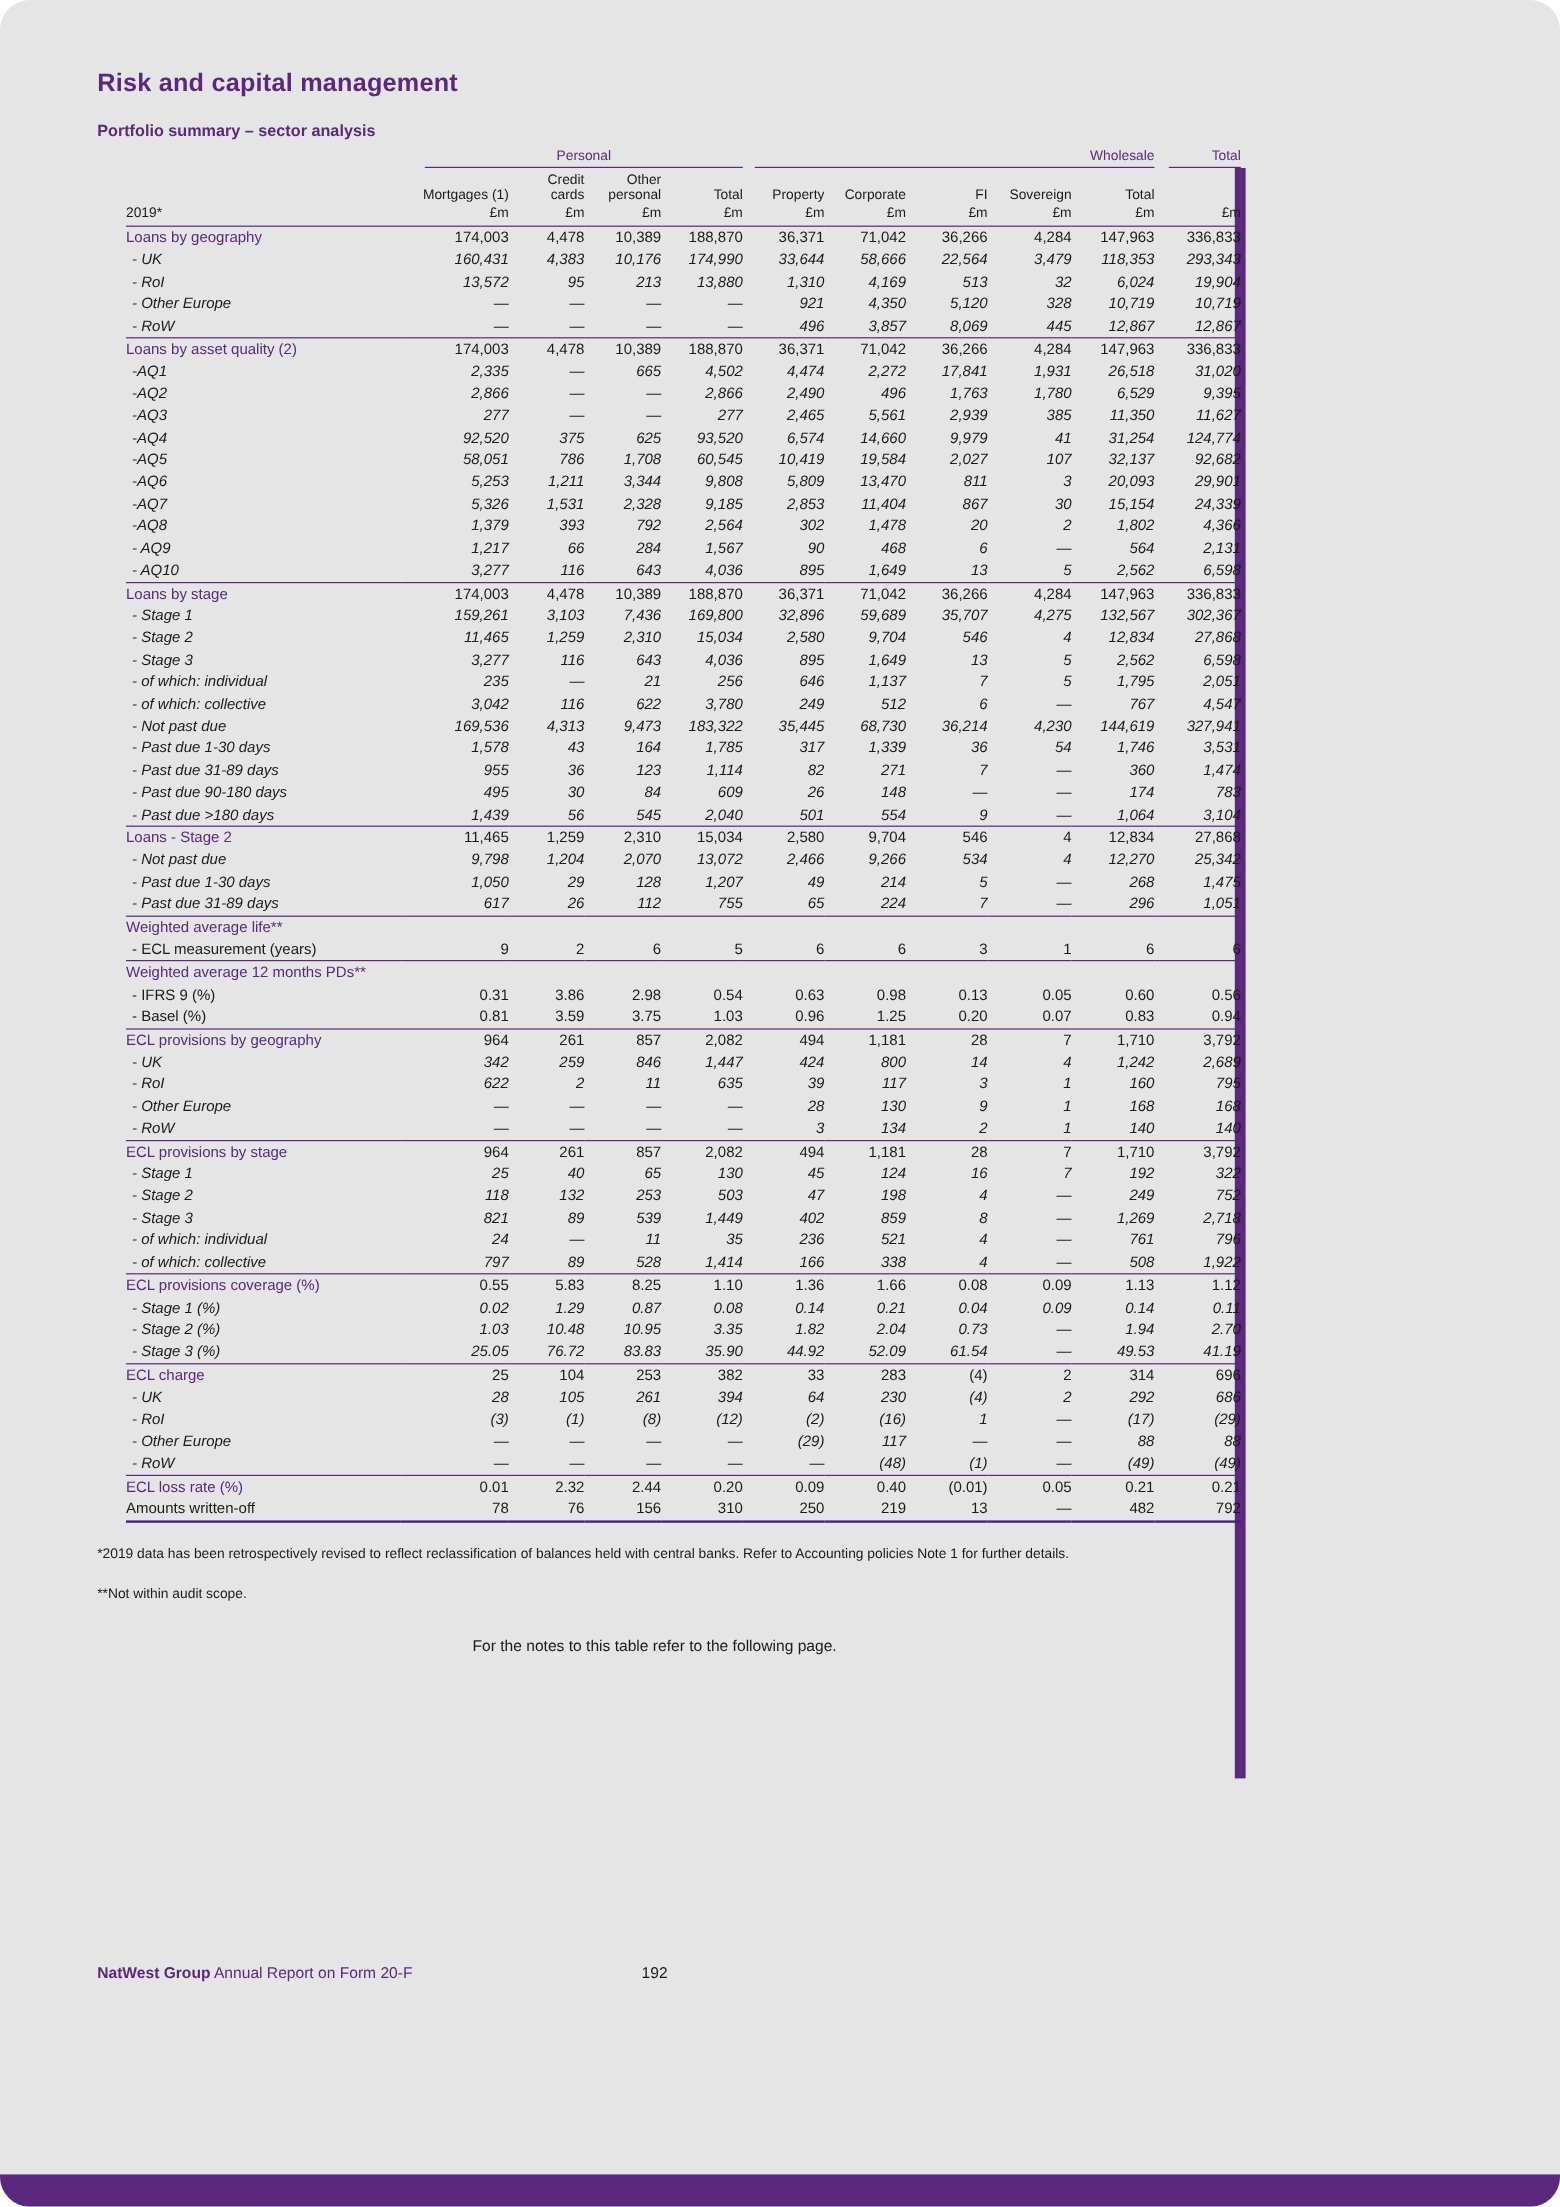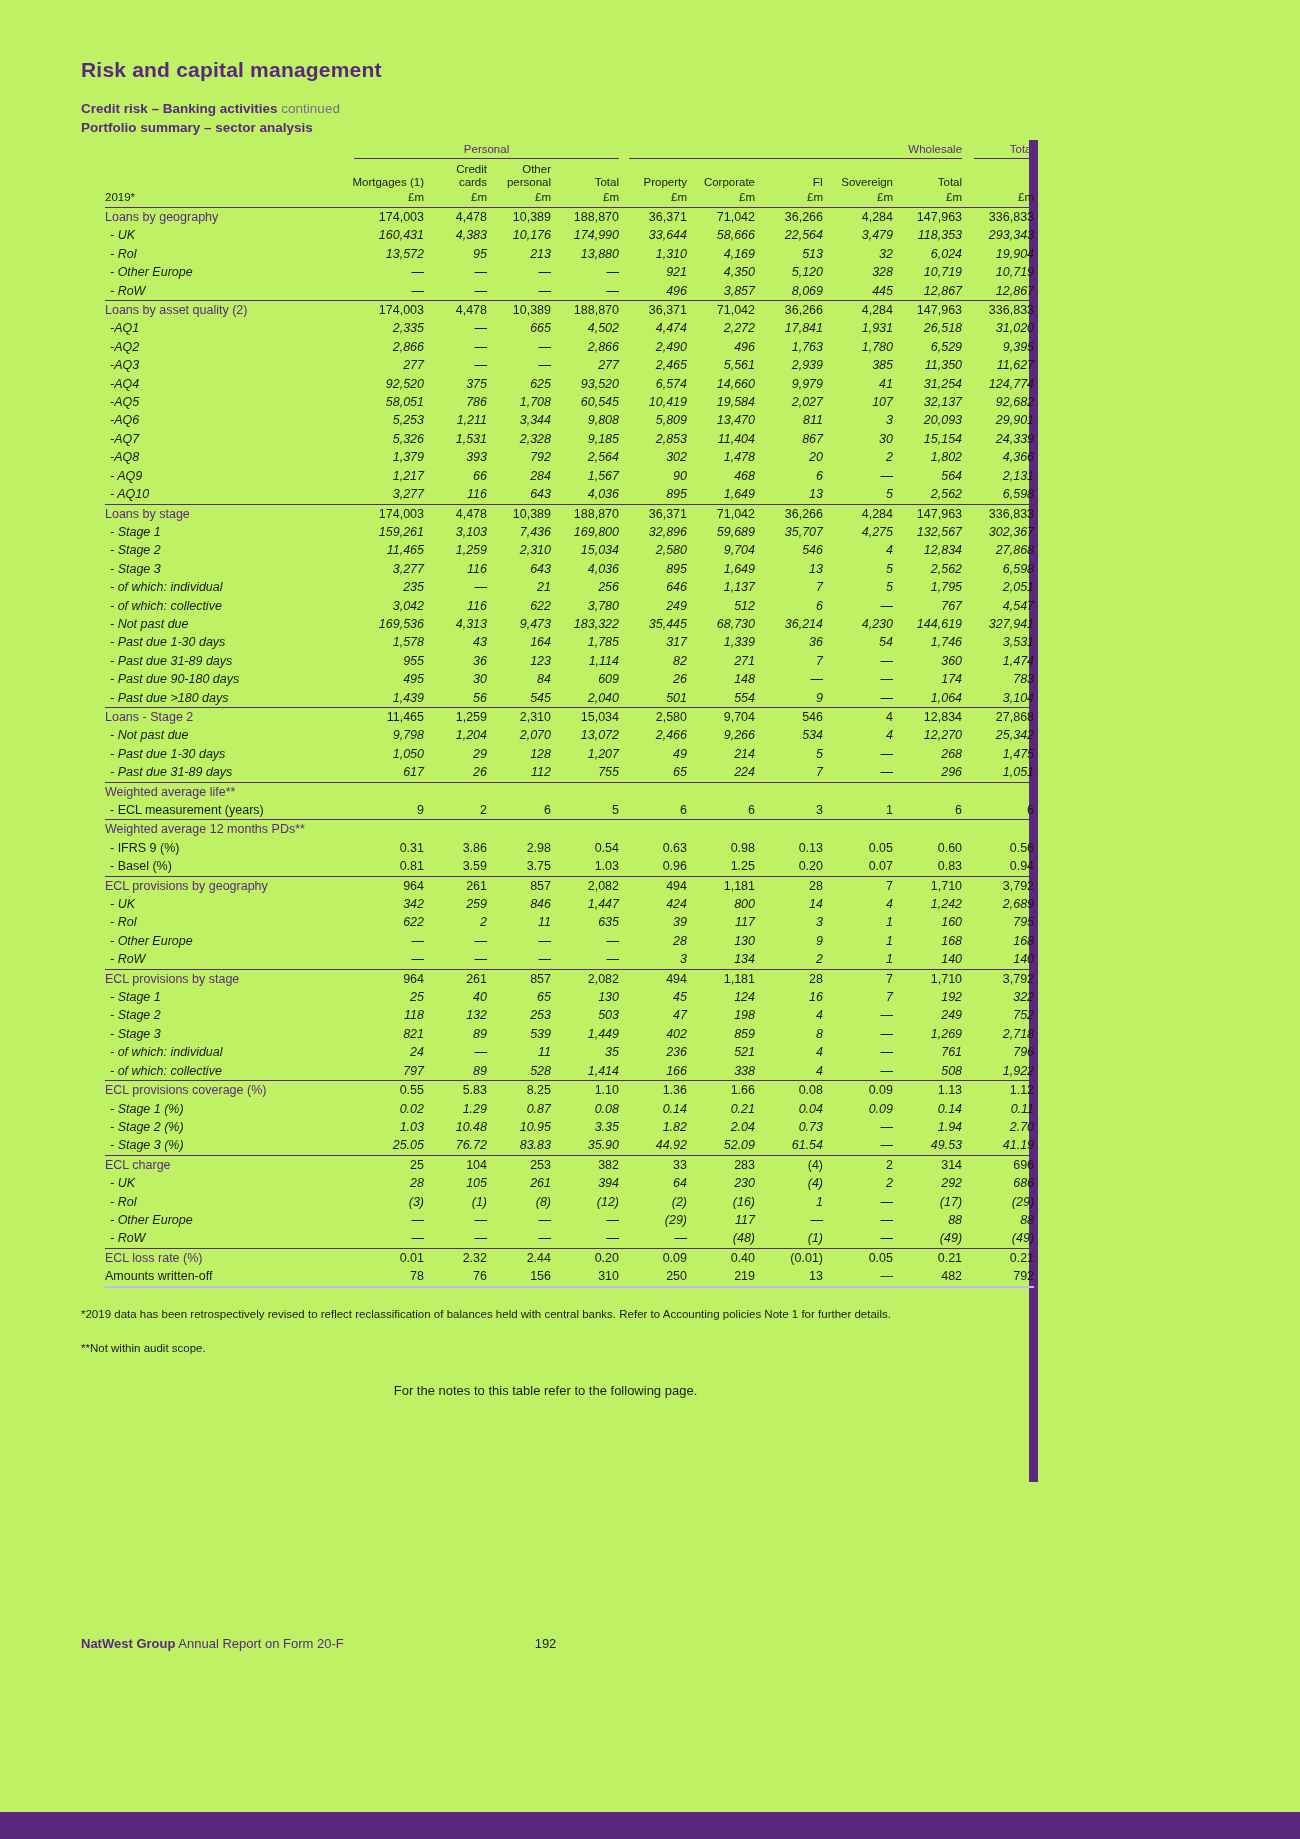--- a/index.html
+++ b/index.html
@@ -1,17 +1,17 @@
 <!DOCTYPE html>
 <html><head>
 <meta charset="utf-8">
 <style>
   * { margin:0; padding:0; box-sizing:border-box; }
   html,body { background:#ffffff; font-family:"Liberation Sans", sans-serif; color:#1a1a1a; }
-  .page { position:relative; width:1300px; height:1839px; background:#bef264; overflow:hidden; }
+  .page { position:relative; width:1300px; height:1839px; background:#e5e5e5; overflow:hidden;border-radius:25px; }
   .content { position:absolute; left:81px; top:58px; width:929px; }
   .title { color:#5a287d; font-size:21px; font-weight:bold; margin-bottom:17px; letter-spacing:0.2px; }
   .sub1 { font-size:13.5px; color:#5a287d; font-weight:bold; line-height:19px; }
   .sub1 .cont { font-weight:normal; color:#7a6a8f; }
   .sub2 { font-size:13.5px; color:#5a287d; font-weight:bold; line-height:19px; margin-bottom:5px; }
 
   table { width:929px; border-collapse:collapse; table-layout:fixed;margin-left:24px; }
   td { text-align:right; font-size:12.5px; padding:0; }
   td.lbl { text-align:left; }
 
@@ -24,45 +24,41 @@
   tr.colnames td { font-size:11.5px; vertical-align:bottom; white-space:pre-line; line-height:13px; padding-top:4px; }
   tr.units td { font-size:11.5px; line-height:16px; padding-bottom:2px; }
   tr.units td.lbl { text-align:left; }
 
   
   tbody td { line-height:18.4px; }
   .row-section td { border-top:1px solid #5a287d; }
   .row-section td.lbl { color:#5a287d; }
   .row-sub td { font-style:italic; }
   .row-sub td.lbl, .row-plain td.lbl { padding-left:5px; }
-  tbody tr:last-child td { border-bottom:2px solid #c4b5fd; }
+  tbody tr:last-child td { border-bottom:2px solid #4c1d95; }
 
   .fn { font-size:11.5px; margin-top:19px; line-height:15px; }
   .fn2 { font-size:13px; margin-top:26px; line-height:17px;text-align:center; }
 
   .footer { position:absolute; left:81px; top:1636px; width:929px; font-size:13px; color:#5a287d; }
   .footer .brand { font-weight:bold; }
   .footer .pageno { position:absolute; left:50%; transform:translateX(-50%); color:#1a1a1a; }
 
   .right-bar { position:absolute; left:1029px; top:140px; width:9px; height:1342px; background:#5a287d; }
   .bottom-bar { position:absolute; left:0; bottom:0; width:1300px; height:27px; background:#5a287d; }
 </style>
 </head>
 <body>
 
 <div class="page">
   <div class="right-bar"></div>
   <div class="bottom-bar"></div>
 
   <div class="content">
     <h1 class="title">Risk and capital management</h1>
-    <div class="sub1">
-      <span class="b">Credit risk – Banking activities</span>
-      <span class="cont">continued</span>
-    </div>
     <div class="sub2">Portfolio summary – sector analysis</div>
 
     <table>
       <colgroup>
         <col style="width:229px">
           <col style="width:90px">
           <col style="width:63px">
           <col style="width:64px">
         <col style="width:68px">
           <col style="width:68px">

